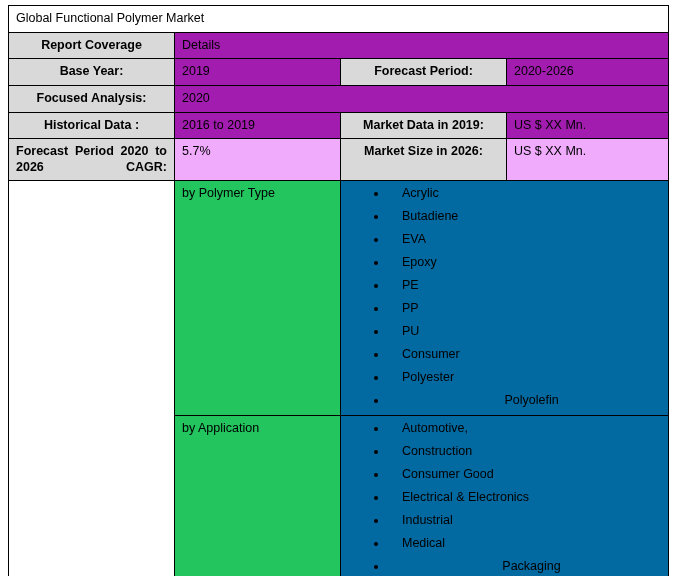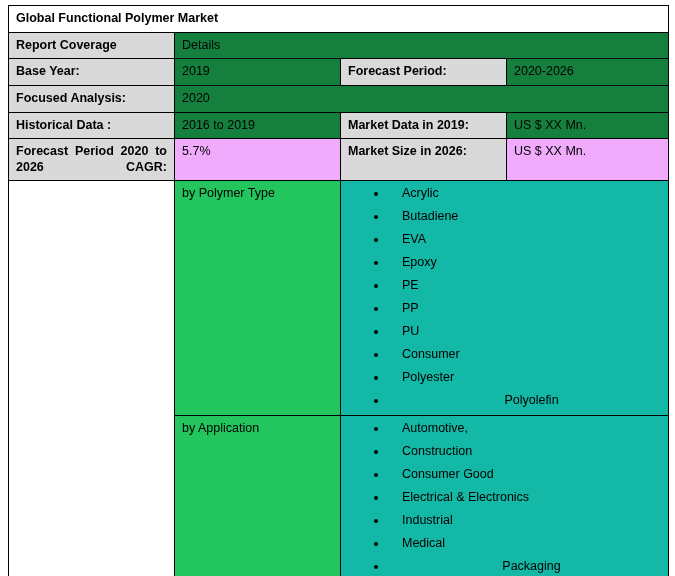--- a/index.html
+++ b/index.html
@@ -28,50 +28,51 @@
     margin: 5px 0 0 8px;
   }
   table.report td {
     border: 1px solid #000000;
     vertical-align: top;
     padding: 5px 7px 5px 7px;
     font-size: 12.5px;
     line-height: 1.25;
   }
   .title-cell {
-    font-weight: bold;
+    font-weight: normal;
     font-size: 13px;
     background: #ffffff;
     padding-top: 6px;
     padding-bottom: 6px;
   }
   .hdr-grey {
     background: #d9d9d9;
     font-weight: bold;
+    text-align: center;
   }
   .val-cell {
-    background: #15803d;
+    background: #a21caf;
   }
   .val-grey {
     background: #f0abfc;
   }
   .label-justify {
     text-align: justify;
     text-align-last: justify;
     margin-left: 36px;
   }
   .empty-cell {
     background: #ffffff;
   }
   .seg-label {
     background: #22c55e;
     padding-top: 7px;
   }
   .seg-list {
-    background: #14b8a6;
+    background: #0369a1;
     padding-top: 4px;
     padding-bottom: 6px;
   }
   ul.bullets {
     margin: 0;
     padding: 0 0 0 40px;
     list-style-type: disc;
   }
   ul.bullets li {
     margin: 0 0 8px 0;

